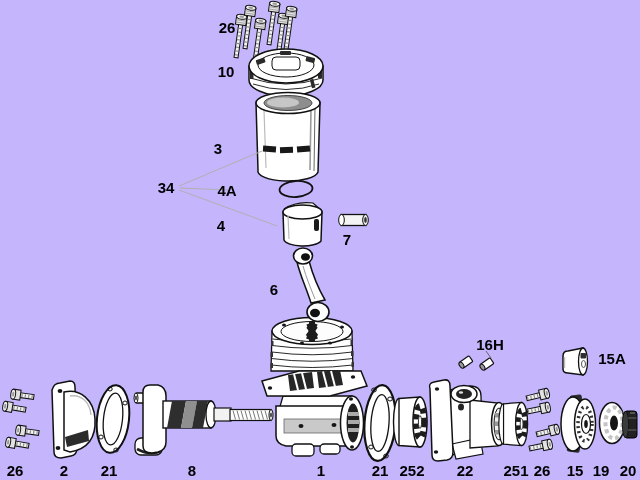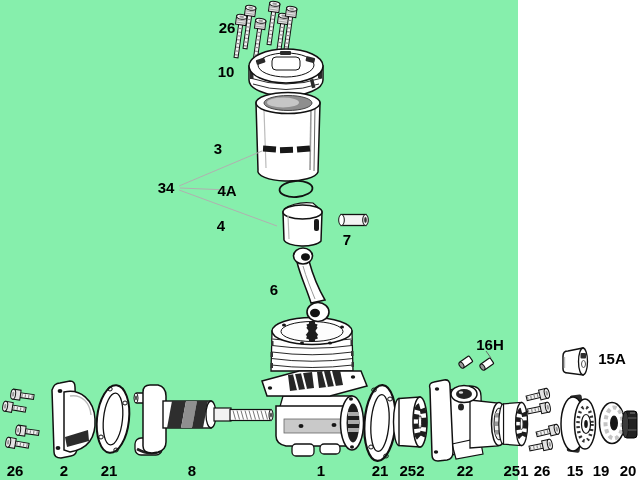--- a/index.html
+++ b/index.html
@@ -1,16 +1,16 @@
 <!DOCTYPE html>
 <html><head>
 <meta charset="utf-8">
 <style>
   html,body{margin:0;padding:0;background:#fff;width:640px;height:480px;overflow:hidden;}
-  .stage{position:relative;width:518px;height:480px;background:#86efac;}
+  .stage{position:relative;width:640px;height:480px;background:#c4b5fd;}
   svg{position:absolute;left:0;top:0;}
   text{font-family:"Liberation Sans","DejaVu Sans",sans-serif;font-weight:bold;font-size:15px;fill:#000;}
 </style>
 </head>
 <body>
 
 <div class="stage">
 <svg width="640" height="480" viewBox="0 0 640 480">
   <defs>
     <g id="screw-long">

